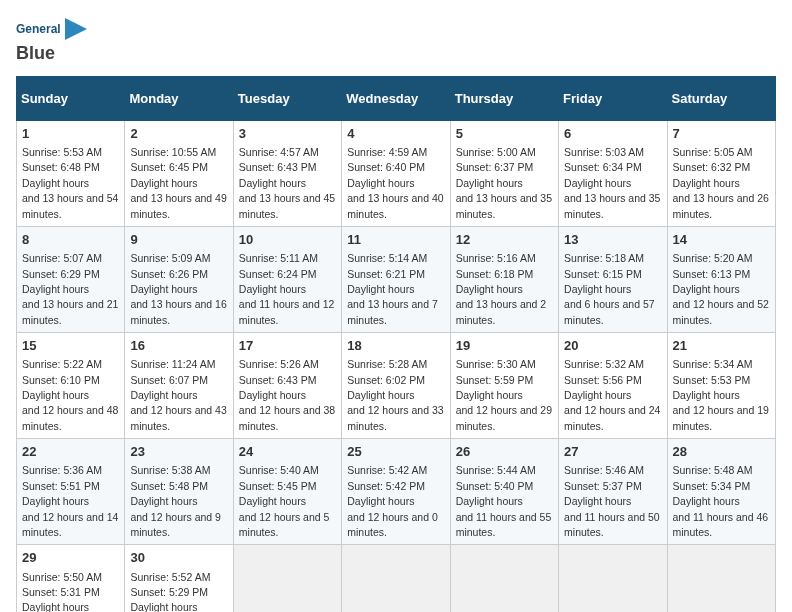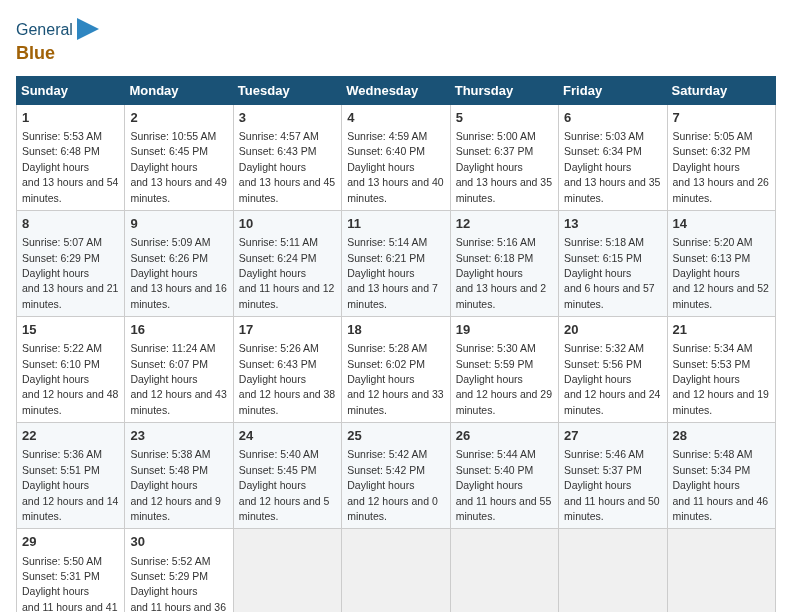--- a/index.html
+++ b/index.html
@@ -14,22 +14,22 @@
       display: flex;
       justify-content: space-between;
       align-items: flex-start;
       margin-bottom: 12px;
     }
     .logo {
       display: flex;
       align-items: center;
     }
     .logo-text {
-      font-size: 16px;
-      font-weight: normal;
+      font-size: 12px;
+      font-weight: bold;
       line-height: 1.1;
     }
     .logo-text span {
       color: #1a5276;
     }
     .title-block {
       text-align: right;
     }
     .title-block h1 {
       font-size: 32px;
@@ -42,21 +42,21 @@
       color: #444;
     }
     table {
       width: 100%;
       border-collapse: collapse;
       font-size: 11px;
     }
     thead tr th {
       background: #1a5276;
       color: #fff;
-      padding: 6px 4px;
+      padding: 14px 4px;
       text-align: left;
       font-size: 13px;
       font-weight: bold;
       border: 1px solid #1a5276;
     }
     tbody tr td {
       vertical-align: top;
       padding: 4px 5px;
       border: 1px solid #ccc;
       width: 14.28%;
@@ -93,21 +93,21 @@
       <div style="display:flex;align-items:center;">
         <span class="logo-text">
           <span>General</span>
         </span>
         <div style="margin-left:4px;margin-top:2px;">
           <svg width="22" height="22" viewBox="0 0 22 22">
             <polygon points="0,0 22,11 0,22" fill="#2e86c1"></polygon>
           </svg>
         </div>
       </div>
-      <span class="logo-text" style="color:#a16207;font-size:18px;font-weight:bold;">Blue</span>
+      <span class="logo-text" style="color:#404040;font-size:18px;font-weight:bold;">Blue</span>
     </div>
   </div>
   <div class="title-block">
     <h1></h1>
     <h2></h2>
   </div>
 </div>
 
 <table>
   <thead>

